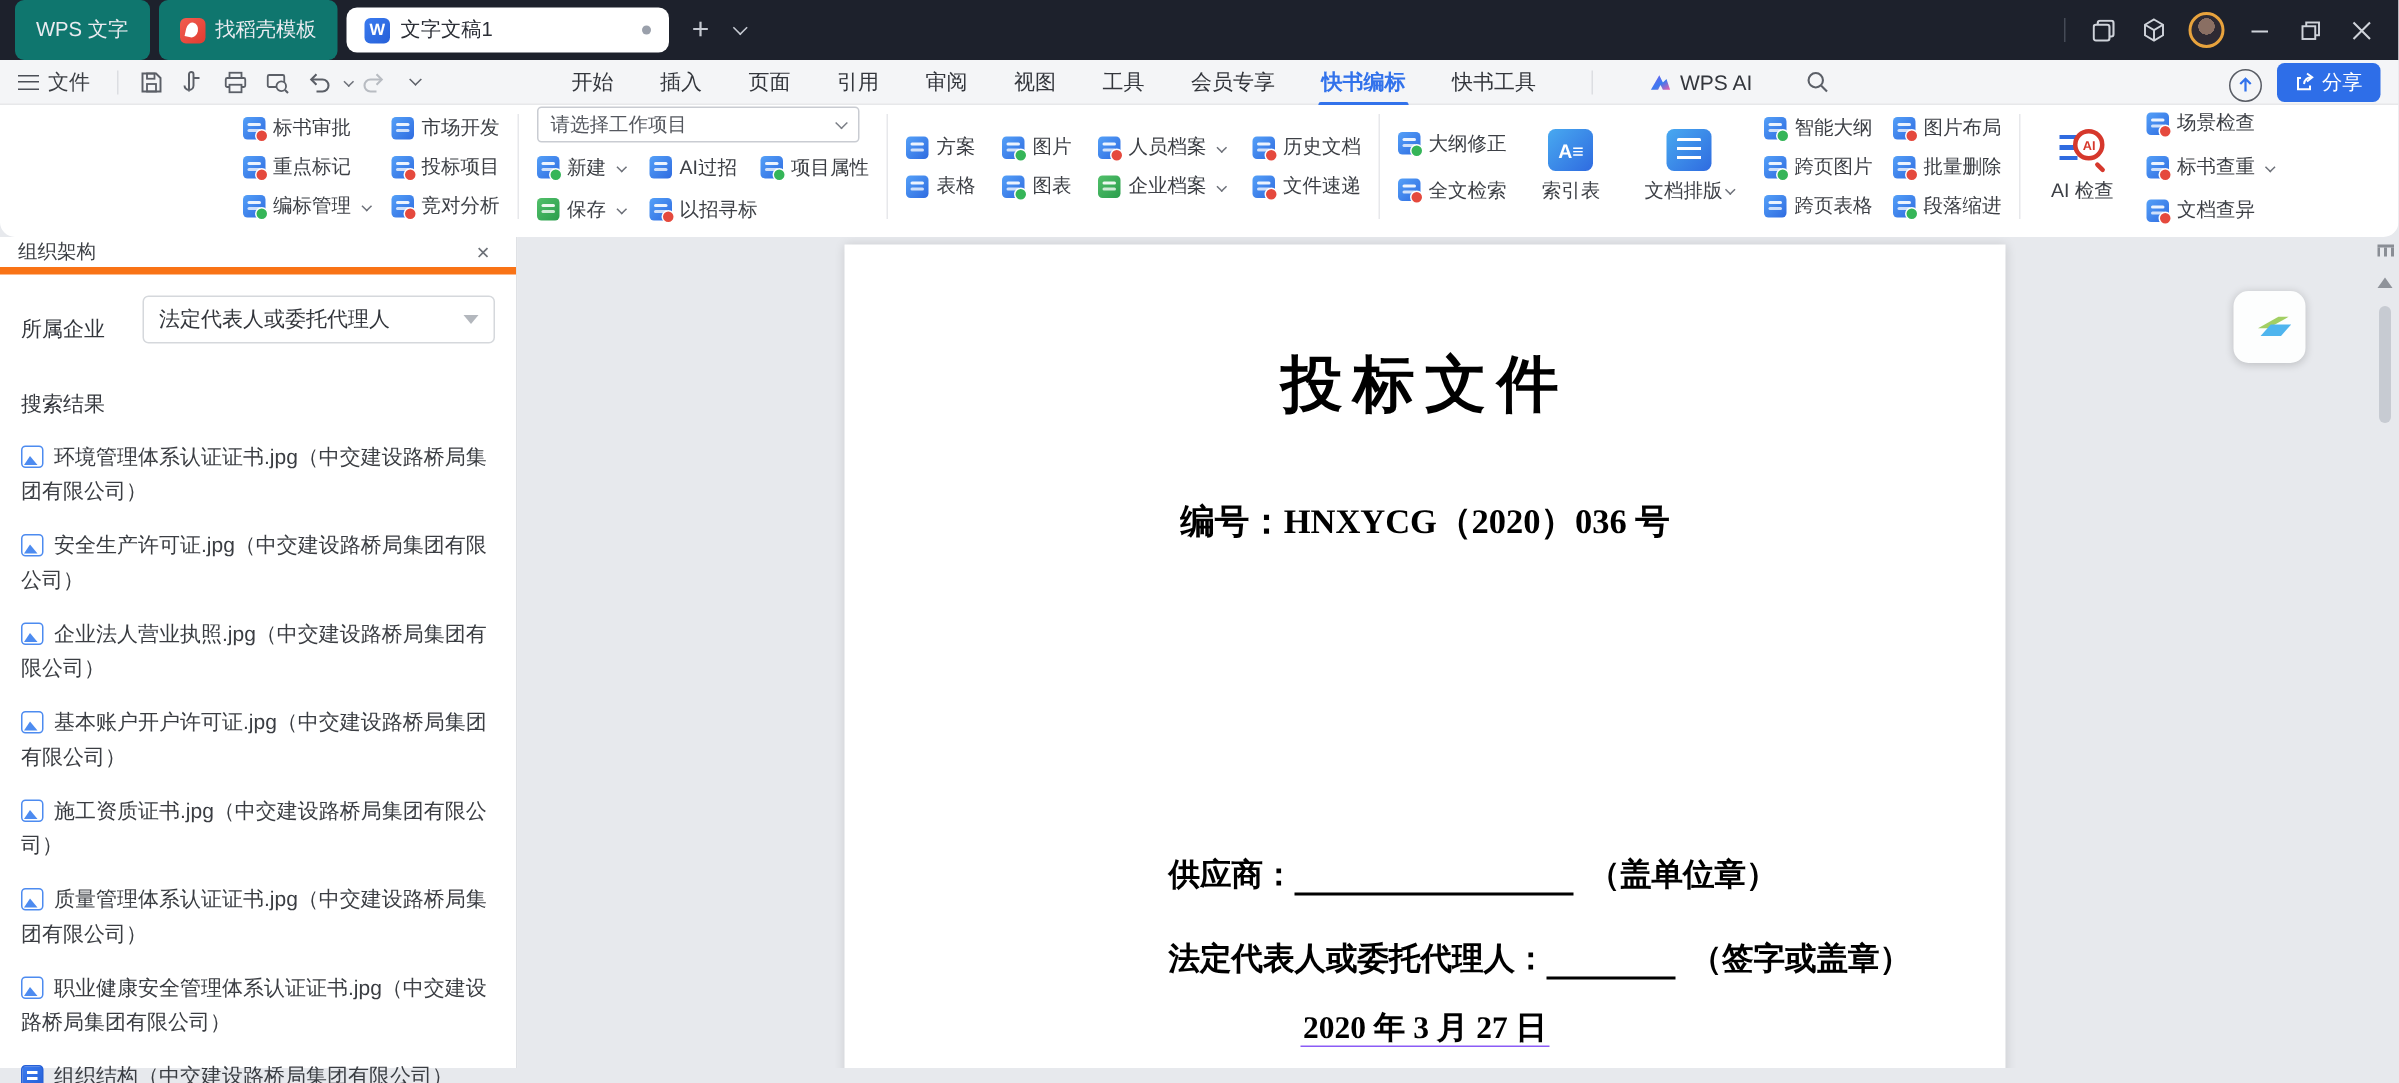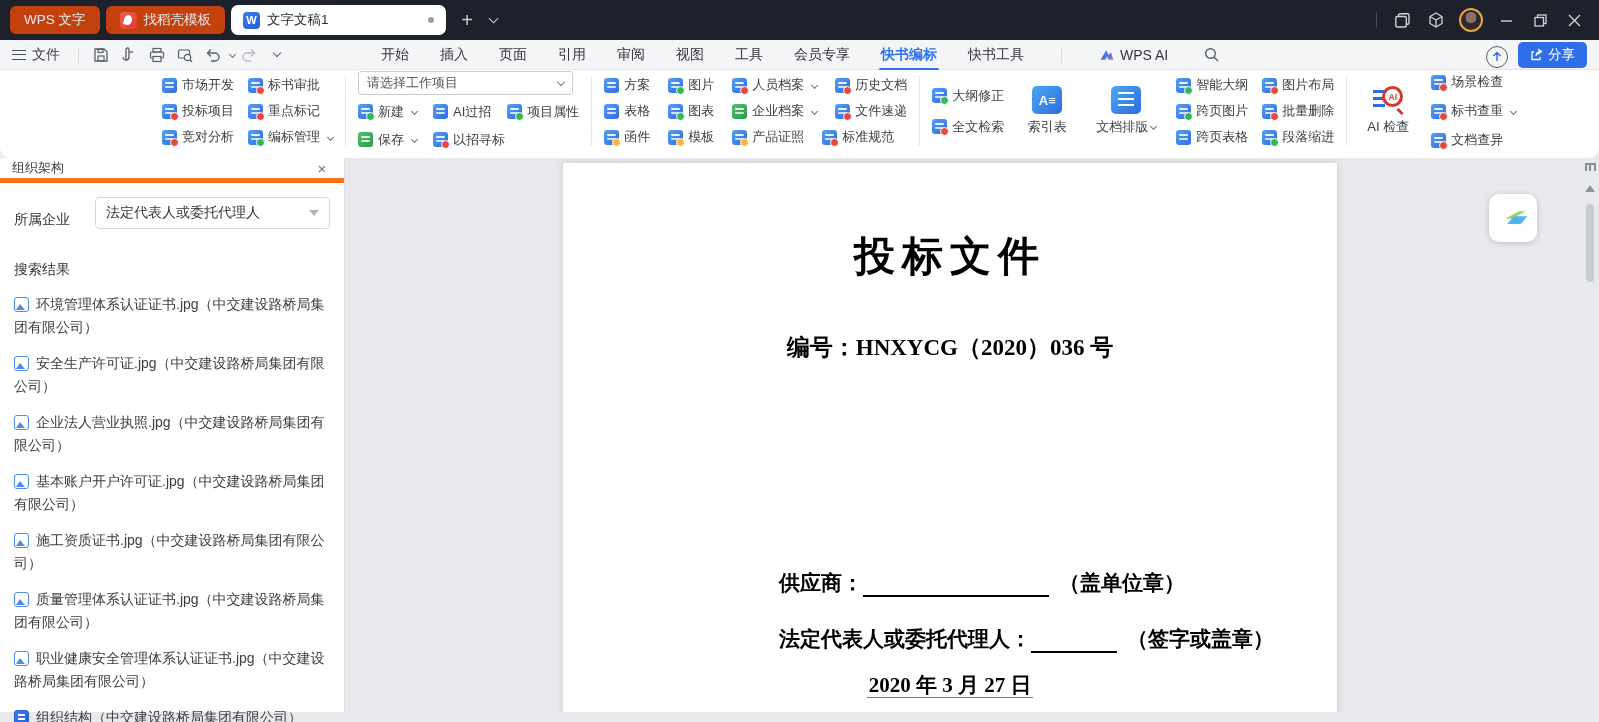--- a/index.html
+++ b/index.html
@@ -1,21 +1,21 @@
 <!DOCTYPE html>
 <html><head>
 <meta charset="utf-8">
 <style>
   * { margin:0; padding:0; box-sizing:border-box; }
   html,body { width:1599px; height:722px; overflow:hidden; }
   body { font-family:"Liberation Sans","DejaVu Sans",sans-serif; font-size:13px; color:#3c3f44; background:#e7e9ed; }
 
   
   .titlebar { height:40px; background:#1d212c; display:flex; align-items:center; padding:0 10px; }
-  .tab-pill { height:28px; background:#c2410c; color:#e9ebf0; border-radius:6px; display:flex; align-items:center; padding:0 14px; margin-right:6px; font-size:13.5px; gap:7px; cursor:default; }
+  .tab-pill { height:40px; background:#0f766e; color:#e9ebf0; border-radius:6px; display:flex; align-items:center; padding:0 14px; margin-right:6px; font-size:13.5px; gap:7px; cursor:default; }
   .tab-active { height:30px; background:#ffffff; color:#2b2e36; border-radius:7px; display:flex; align-items:center; padding:0 12px; margin-right:8px; width:215px; font-size:13.5px; gap:7px; }
   .tab-active .grow { flex:1; }
   .docer-ic { width:17px; height:17px; border-radius:4px; background:linear-gradient(135deg,#f25d50,#e03b30); position:relative; }
   .docer-ic::after { content:""; position:absolute; left:4px; top:3px; width:8px; height:10px; border-radius:50% 50% 50% 0; background:#fff; transform:rotate(12deg); }
   .w-ic { width:17px; height:17px; border-radius:4px; background:linear-gradient(135deg,#3a7bf0,#2660d8); color:#fff; font-size:11px; font-weight:bold; display:flex; align-items:center; justify-content:center; }
   .dot { width:6px; height:6px; border-radius:50%; background:#9aa0ab; }
   .tb-btn { color:#c6cad2; font-size:18px; width:26px; height:26px; display:flex; align-items:center; justify-content:center; border-radius:4px; }
   .chev { display:inline-block; width:6px; height:6px; border-right:1.6px solid currentColor; border-bottom:1.6px solid currentColor; transform:rotate(45deg); }
   .chev-sm { width:5px; height:5px; margin-left:3px; vertical-align:2px; border-color:#6c7078; }
   .tb-right { margin-left:auto; display:flex; align-items:center; gap:4px; }
@@ -253,45 +253,45 @@
       <span>分享</span>
     </button>
   </div>
 </div>
 
 <div class="ribbon">
 
   <div class="rgroup">
     <div class="rcol">
       <div class="rbtn">
-          <span class="ric"></span>
-          <span>市场开发</span>
-        </div>
-      <div class="rbtn">
-          <span class="ric dr"></span>
-          <span>投标项目</span>
-        </div>
-      <div class="rbtn">
-          <span class="ric dr"></span>
-          <span>竞对分析</span>
-        </div>
-    </div>
-    <div class="rcol">
-      <div class="rbtn">
           <span class="ric dr"></span>
           <span>标书审批</span>
         </div>
       <div class="rbtn">
           <span class="ric dr"></span>
           <span>重点标记</span>
         </div>
       <div class="rbtn">
           <span class="ric dg"></span>
           <span>编标管理</span>
           <span class="chev chev-sm"></span>
+        </div>
+    </div>
+    <div class="rcol">
+      <div class="rbtn">
+          <span class="ric"></span>
+          <span>市场开发</span>
+        </div>
+      <div class="rbtn">
+          <span class="ric dr"></span>
+          <span>投标项目</span>
+        </div>
+      <div class="rbtn">
+          <span class="ric dr"></span>
+          <span>竞对分析</span>
         </div>
     </div>
   </div>
 
   <div class="gsep"></div>
 
   <div class="rgroup">
     <div class="rcol" style="gap:5px;">
       <div class="wp-select">
         <span>请选择工作项目</span>
@@ -359,38 +359,20 @@
             <span>图表</span>
           </div>
         <div class="rbtn">
             <span class="ric g"></span>
             <span>企业档案</span>
             <span class="chev chev-sm"></span>
           </div>
         <div class="rbtn">
             <span class="ric dr"></span>
             <span>文件速递</span>
-          </div>
-      </div>
-      <div class="rrow" style="gap:18px;">
-        <div class="rbtn">
-            <span class="ric dy"></span>
-            <span>函件</span>
-          </div>
-        <div class="rbtn">
-            <span class="ric dy"></span>
-            <span>模板</span>
-          </div>
-        <div class="rbtn">
-            <span class="ric dy"></span>
-            <span>产品证照</span>
-          </div>
-        <div class="rbtn">
-            <span class="ric dr"></span>
-            <span>标准规范</span>
           </div>
       </div>
     </div>
   </div>
 
   <div class="gsep"></div>
 
   <div class="rgroup">
     <div class="rcol" style="gap:8px;">
       <div class="rbtn">

